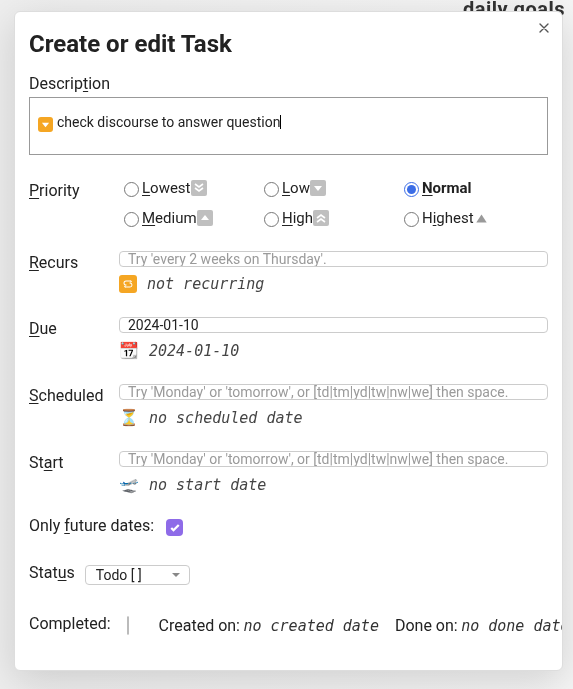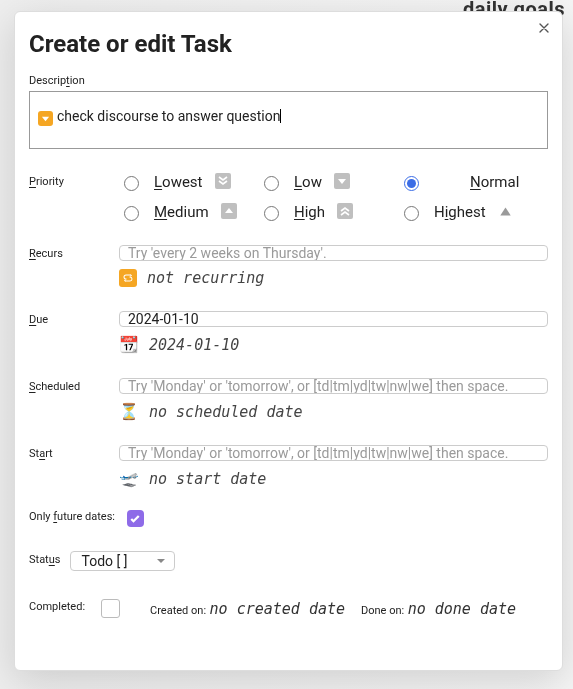--- a/index.html
+++ b/index.html
@@ -51,21 +51,21 @@
     line-height: 1;
     color: #555;
     cursor: pointer;
   }
   h1.title {
     font-size: 24px;
     font-weight: 700;
     margin: 6px 0 16px 0;
   }
   .lbl {
-    font-size: 11px;
+    font-size: 16px;
     color: #222;
     margin-bottom: 4px;
   }
   .under { text-decoration: underline; text-underline-offset: 2px; }
   .desc-field {
     width: 100%;
     height: 58px;
     box-sizing: border-box;
     border: 1px solid #999;
     border-radius: 0;
@@ -88,29 +88,29 @@
   .row .main {
     flex: 1;
   }
   .prio-grid {
     display: grid;
     grid-template-columns: 140px 140px 150px;
     row-gap: 12px;
   }
   .prio {
     display: flex;
-    align-items: flex-start;
-    gap: 12px;
+    align-items: center;
+    gap: 0;
     font-size: 15px;
   }
   .prio input[type=radio] {
     width: 15px; height: 15px;
     accent-color: #3b6de6;
   }
-  .prio .norm { font-weight: 400; margin-left: 36px; }
+  .prio .norm { font-weight: 700; }
   .picon {
     width: 16px; height: 16px;
     background: #bfbfbf;
     border-radius: 2px;
     display: inline-flex;
     align-items: center;
     justify-content: center;
   }
   .picon svg { width: 10px; height: 10px; fill: #fff; }
   .picon.tri { background: transparent; }

